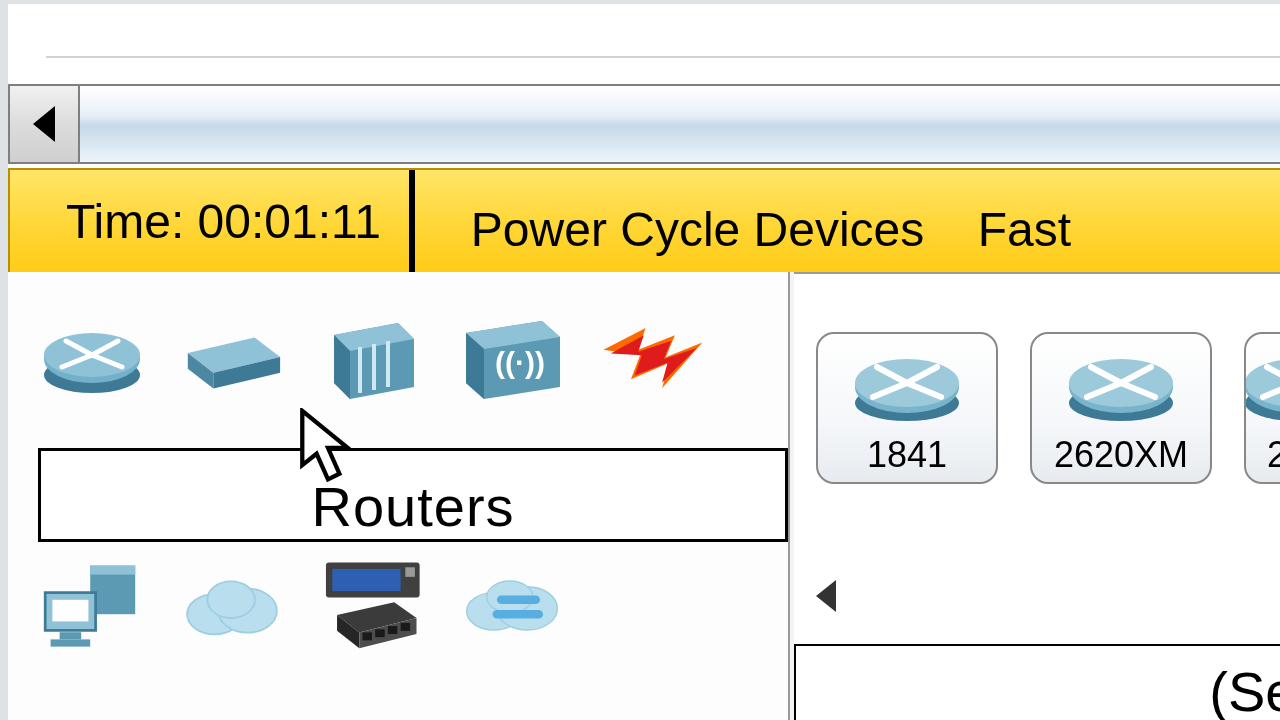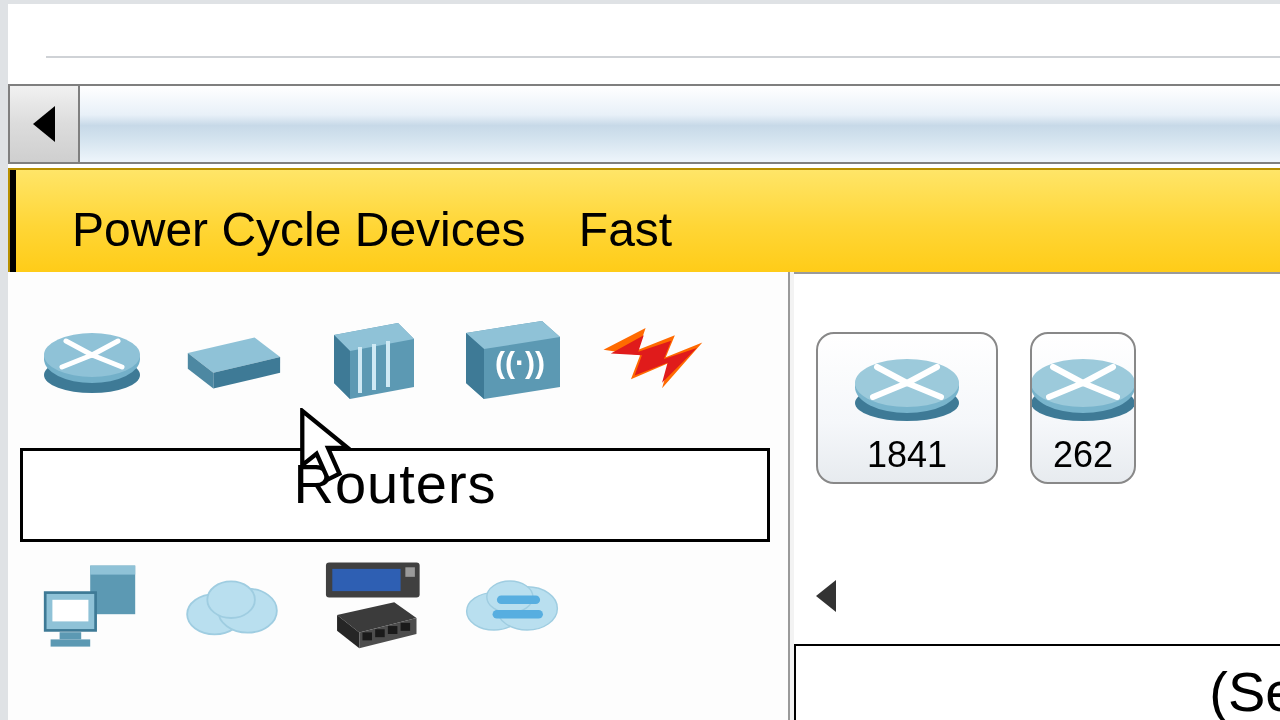--- a/index.html
+++ b/index.html
@@ -88,24 +88,24 @@
   .cat-row.top{top:42px;}
   .cat-row.bottom{top:290px;}
 
   .cat{
     width:108px;height:90px;
     display:flex;align-items:center;justify-content:center;
     cursor:pointer;
   }
 
   .cat-label-box{
-    position:absolute;left:12px;top:176px;width:744px;height:88px;
+    position:absolute;left:30px;top:176px;width:744px;height:88px;
     border:3px solid #000;
     background:#fff;
-    display:flex;align-items:flex-start;justify-content:center;
+    display:flex;align-items:flex-end;justify-content:center;
     font-size:56px;
     letter-spacing:1px;
   }
 
   
   .gallery{
     position:absolute;left:786px;top:0;right:-20px;bottom:-20px;
     background:#fff;
     border-top:2px solid #9a9a9a;
   }
@@ -161,20 +161,23 @@
 <div class="thin-rule"></div>
 
 <div class="hscroll">
   <div class="hscroll-btn">
     <div class="tri-left"></div>
   </div>
   <div class="hscroll-track"></div>
 </div>
 
 <div class="status">
+  <div class="time">
+    <span>Time: </span><span>00:01:11</span>
+  </div>
   <div class="sep"></div>
   <div class="actions">
     <span>Power Cycle Devices</span>
     <span>&nbsp;&nbsp;</span>
     <span>Fast </span>
   </div>
 </div>
 
 <div class="lower">
 
@@ -307,20 +310,36 @@
               <path d="M60 36 L30 20"></path>
                 <path d="M60 36 L90 20"></path>
               <path d="M60 36 L26 50"></path>
                 <path d="M60 36 L94 50"></path>
             </g>
           </svg>
         </div>
         <div class="lbl">1841</div>
       </div>
 
+      <div class="device">
+        <div class="icon">
+          <svg width="120" height="80" viewBox="0 0 120 80">
+            <ellipse cx="60" cy="56" rx="52" ry="18" fill="#3e7a96"></ellipse>
+            <ellipse cx="60" cy="40" rx="52" ry="26" fill="#78b4cc"></ellipse>
+            <ellipse cx="60" cy="36" rx="52" ry="24" fill="#9ccadb"></ellipse>
+            <g stroke="#fff" stroke-width="6" stroke-linecap="round" fill="none">
+              <path d="M60 36 L30 20"></path>
+                <path d="M60 36 L90 20"></path>
+              <path d="M60 36 L26 50"></path>
+                <path d="M60 36 L94 50"></path>
+            </g>
+          </svg>
+        </div>
+        <div class="lbl">2620XM</div>
+      </div>
 
       <div class="device" style="width:90px;overflow:hidden;">
         <div class="icon">
           <svg width="120" height="80" viewBox="0 0 120 80">
             <ellipse cx="60" cy="56" rx="52" ry="18" fill="#3e7a96"></ellipse>
             <ellipse cx="60" cy="40" rx="52" ry="26" fill="#78b4cc"></ellipse>
             <ellipse cx="60" cy="36" rx="52" ry="24" fill="#9ccadb"></ellipse>
             <g stroke="#fff" stroke-width="6" stroke-linecap="round" fill="none">
               <path d="M60 36 L30 20"></path>
                 <path d="M60 36 L90 20"></path>

